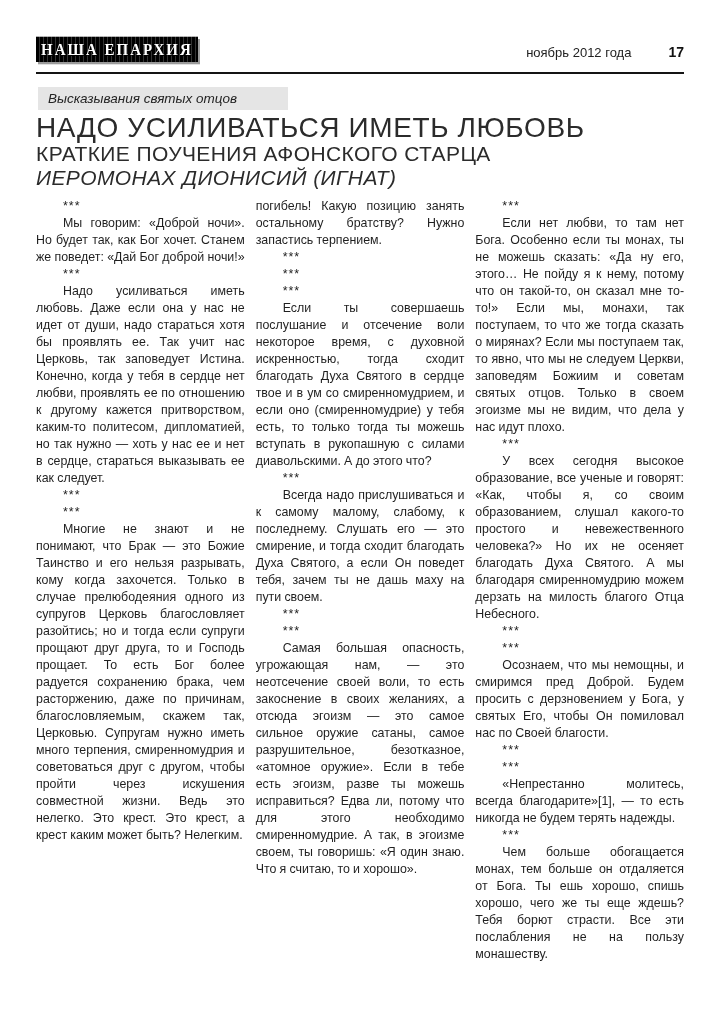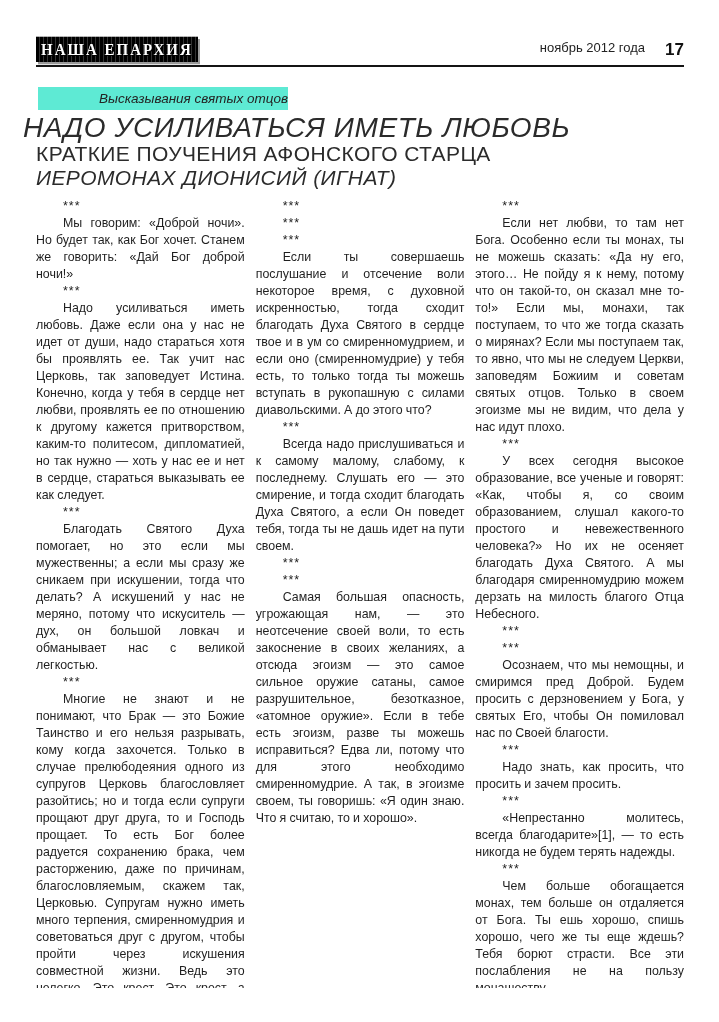--- a/index.html
+++ b/index.html
@@ -6,48 +6,47 @@
   .page{
     position:relative;width:719px;height:1022px;margin:0 auto;
     background:#ffffff;overflow:hidden;
     font-family:"Liberation Sans","DejaVu Sans",sans-serif;color:#1c1c1c;
   }
   
   .header{
     position:absolute;left:36px;top:26px;width:648px;height:36px;
     border-bottom:2px solid #141414;
     display:flex;justify-content:space-between;align-items:flex-end;
-    padding-bottom:3px;box-sizing:content-box;
+    padding-bottom:10px;box-sizing:content-box;
   }
   .logo{
     display:inline-block;
     font-family:"Liberation Serif","DejaVu Serif",serif;
     font-weight:700;font-size:15px;line-height:1;
     color:#ffffff;letter-spacing:2px;
     background:repeating-linear-gradient(90deg,#000 0 3px,#333 3px 4px);
     padding:4px 5px 3px 5px;
     text-shadow:1px 1px 0 #000;
     box-shadow:2px 2px 0 #9a9a9a;
     transform:scaleY(1.15);transform-origin:bottom left;
   }
-  .meta{display:flex;align-items:flex-start;gap:20px;padding-bottom:2px;}
+  .meta{display:flex;align-items:flex-end;gap:37px;padding-bottom:2px;}
   .issue{font-size:13px;color:#222;}
-  .pagenum{font-size:17px;font-weight:700;color:#111;}
+  .pagenum{font-size:14px;font-weight:700;color:#111;}
   
   .label{
     position:absolute;left:38px;top:87px;width:250px;height:23px;
-    background:#5eead4;box-sizing:border-box;padding:4px 0 0 10px;
-    font-style:italic;font-size:13.5px;color:#242424;text-align:right;
+    background:#e5e5e5;box-sizing:border-box;padding:4px 0 0 10px;
+    font-style:italic;font-size:13.5px;color:#242424;
   }
   
   .title{
-    position:absolute;left:23px;top:112px;width:648px;
+    position:absolute;left:36px;top:112px;width:648px;
     font-size:28px;font-weight:400;letter-spacing:0.6px;color:#2b2b2b;
     white-space:nowrap;
-    font-style:italic;
   }
   .sub{position:absolute;left:36px;width:648px;font-size:21px;font-weight:400;
     letter-spacing:0.4px;color:#2b2b2b;white-space:nowrap;}
   .sub1{top:142px;}
   .sub2{top:166px;font-style:italic;}
   
   .columns{
     position:absolute;left:36px;top:198px;width:648px;height:790px;
     display:flex;gap:11px;overflow:hidden;
   }
@@ -76,49 +75,48 @@
 
   <div class="label">Высказывания святых отцов</div>
 
   <div class="title">НАДО УСИЛИВАТЬСЯ ИМЕТЬ ЛЮБОВЬ</div>
   <div class="sub sub1">КРАТКИЕ ПОУЧЕНИЯ АФОНСКОГО СТАРЦА</div>
   <div class="sub sub2">ИЕРОМОНАХ ДИОНИСИЙ (ИГНАТ)</div>
 
   <div class="columns">
     <div class="col">
         <p class="sep">***</p>
-        <p class="para">Мы говорим: «Доброй ночи». Но будет так, как Бог хочет. Станем же говорить: «Дай Бог доброй ночи!»</p>
+        <p class="para">Мы говорим: «Доброй ночи». Но будет так, как Бог хочет. Станем же поведет: «Дай Бог доброй ночи!»</p>
         <p class="sep">***</p>
         <p class="para">Надо усиливаться иметь любовь. Даже если она у нас не идет от души, надо стараться хотя бы проявлять ее. Так учит нас Церковь, так заповедует Истина. Конечно, когда у тебя в сердце нет любви, проявлять ее по отношению к другому кажется притворством, каким-то политесом, дипломатией, но так нужно — хоть у нас ее и нет в сердце, стараться выказывать ее как следует.</p>
         <p class="sep">***</p>
-        <p class="para">Благодать Святого Духа помогает, но это если мы мужественны; а если мы сразу же сникаем при искушении, тогда что делать? А искушений у нас не меряно, потому что искуситель — дух, он большой ловкач и обманывает нас с великой легкостью.</p>
         <p class="sep">***</p>
         <p class="para">Многие не знают и не понимают, что Брак — это Божие Таинство и его нельзя разрывать, кому когда захочется. Только в случае прелюбодеяния одного из супругов Церковь благословляет разойтись; но и тогда если супруги прощают друг друга, то и Господь прощает. То есть Бог более радуется сохранению брака, чем расторжению, даже по причинам, благословляемым, скажем так, Церковью. Супругам нужно иметь много терпения, смиренномудрия и советоваться друг с другом, чтобы пройти через искушения совместной жизни. Ведь это нелегко. Это крест. Это крест, а крест каким может быть? Нелегким.</p>
       </div>
     <div class="col">
+        <p class="para cont">погибель! Какую позицию занять остальному братству? Нужно запастись терпением.</p>
         <p class="sep">***</p>
         <p class="sep">***</p>
         <p class="sep">***</p>
         <p class="para">Если ты совершаешь послушание и отсечение воли некоторое время, с духовной искренностью, тогда сходит благодать Духа Святого в сердце твое и в ум со смиренномудрием, и если оно (смиренномудрие) у тебя есть, то только тогда ты можешь вступать в рукопашную с силами диавольскими. А до этого что?</p>
         <p class="sep">***</p>
-        <p class="para">Всегда надо прислушиваться и к самому малому, слабому, к последнему. Слушать его — это смирение, и тогда сходит благодать Духа Святого, а если Он поведет тебя, тогда ты не дашь идет на пути своем.</p>
+        <p class="para">Всегда надо прислушиваться и к самому малому, слабому, к последнему. Слушать его — это смирение, и тогда сходит благодать Духа Святого, а если Он поведет тебя, зачем ты не дашь маху на пути своем.</p>
         <p class="sep">***</p>
         <p class="sep">***</p>
         <p class="para">Самая большая опасность, угрожающая нам, — это неотсечение своей воли, то есть закоснение в своих желаниях, а отсюда эгоизм — это самое сильное оружие сатаны, самое разрушительное, безотказное, «атомное оружие». Если в тебе есть эгоизм, разве ты можешь исправиться? Едва ли, потому что для этого необходимо смиренномудрие. А так, в эгоизме своем, ты говоришь: «Я один знаю. Что я считаю, то и хорошо».</p>
       </div>
     <div class="col">
         <p class="sep">***</p>
         <p class="para">Если нет любви, то там нет Бога. Особенно если ты монах, ты не можешь сказать: «Да ну его, этого… Не пойду я к нему, потому что он такой-то, он сказал мне то-то!» Если мы, монахи, так поступаем, то что же тогда сказать о мирянах? Если мы поступаем так, то явно, что мы не следуем Церкви, заповедям Божиим и советам святых отцов. Только в своем эгоизме мы не видим, что дела у нас идут плохо.</p>
         <p class="sep">***</p>
         <p class="para">У всех сегодня высокое образование, все ученые и говорят: «Как, чтобы я, со своим образованием, слушал какого-то простого и невежественного человека?» Но их не осеняет благодать Духа Святого. А мы благодаря смиренномудрию можем дерзать на милость благого Отца Небесного.</p>
         <p class="sep">***</p>
         <p class="sep">***</p>
         <p class="para">Осознаем, что мы немощны, и смиримся пред Доброй. Будем просить с дерзновением у Бога, у святых Его, чтобы Он помиловал нас по Своей благости.</p>
         <p class="sep">***</p>
-        <p class="para">Надо знать, как просить, что просить и зачем просить.</p>
         <p class="sep">***</p>
         <p class="para">«Непрестанно молитесь, всегда благодарите»[1], — то есть никогда не будем терять надежды.</p>
         <p class="sep">***</p>
         <p class="para">Чем больше обогащается монах, тем больше он отдаляется от Бога. Ты ешь хорошо, спишь хорошо, чего же ты еще ждешь? Тебя борют страсти. Все эти послабления не на пользу монашеству.</p>
       </div>
   </div>
 
 </div>
 
 </body></html>

